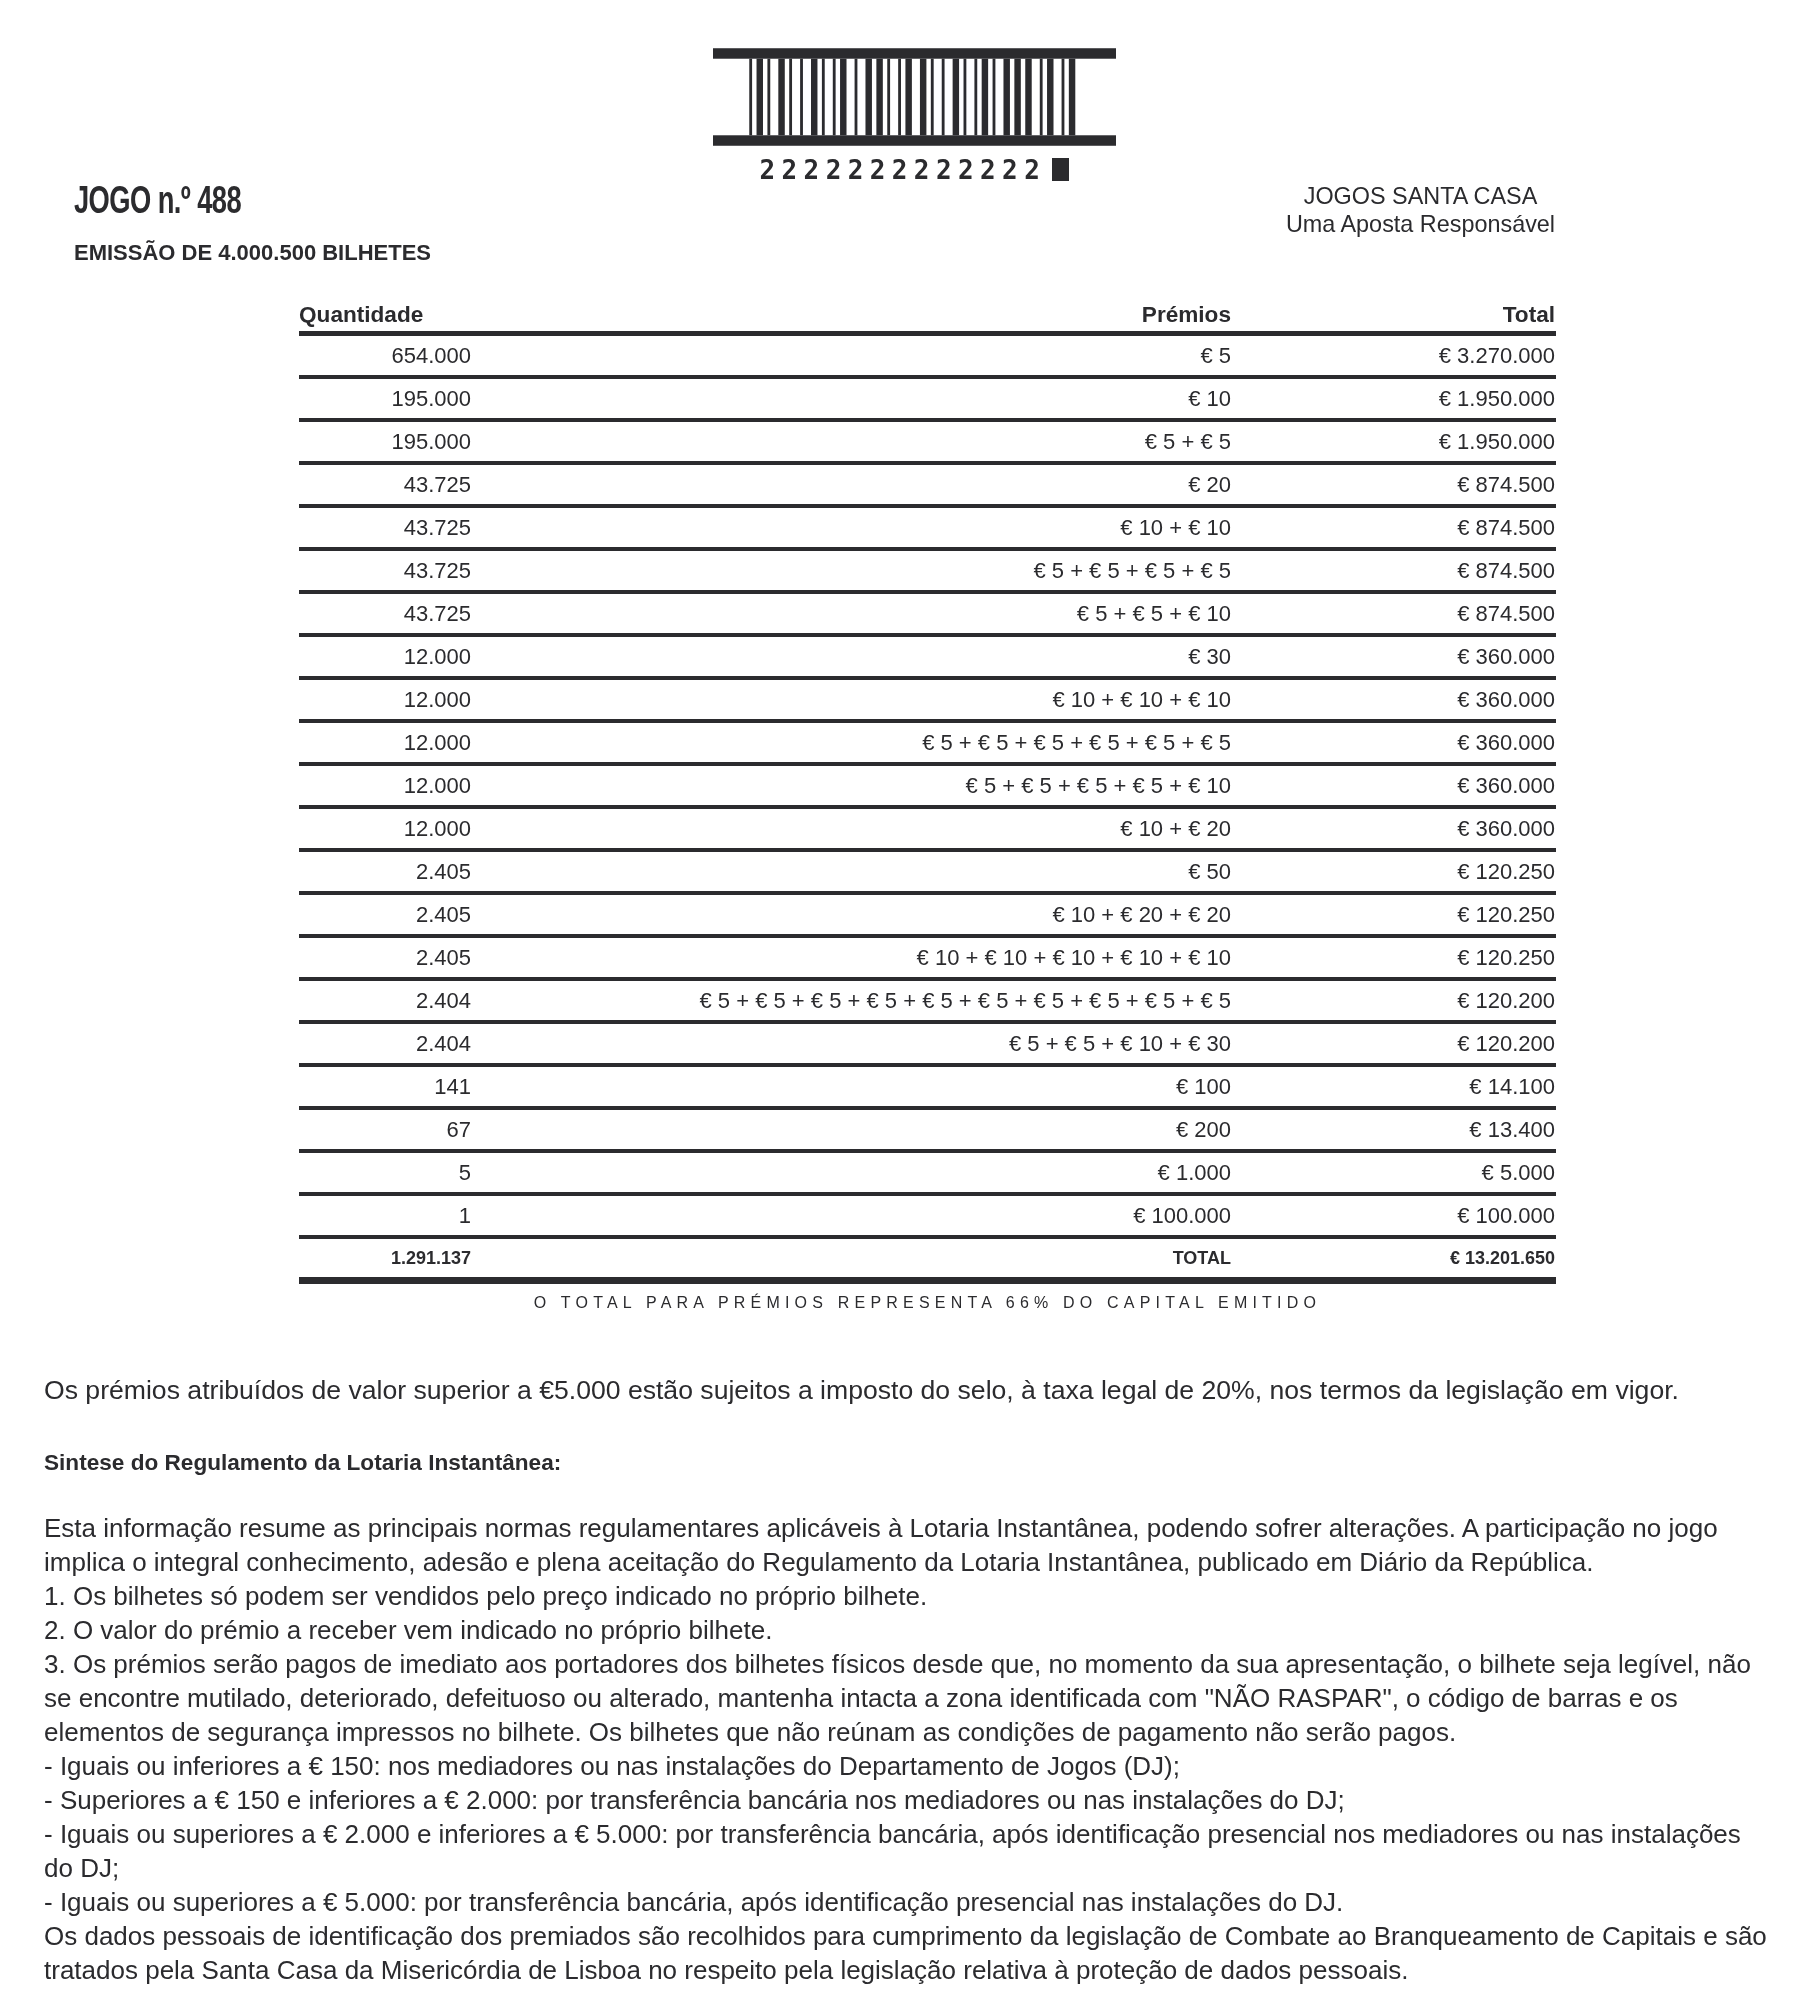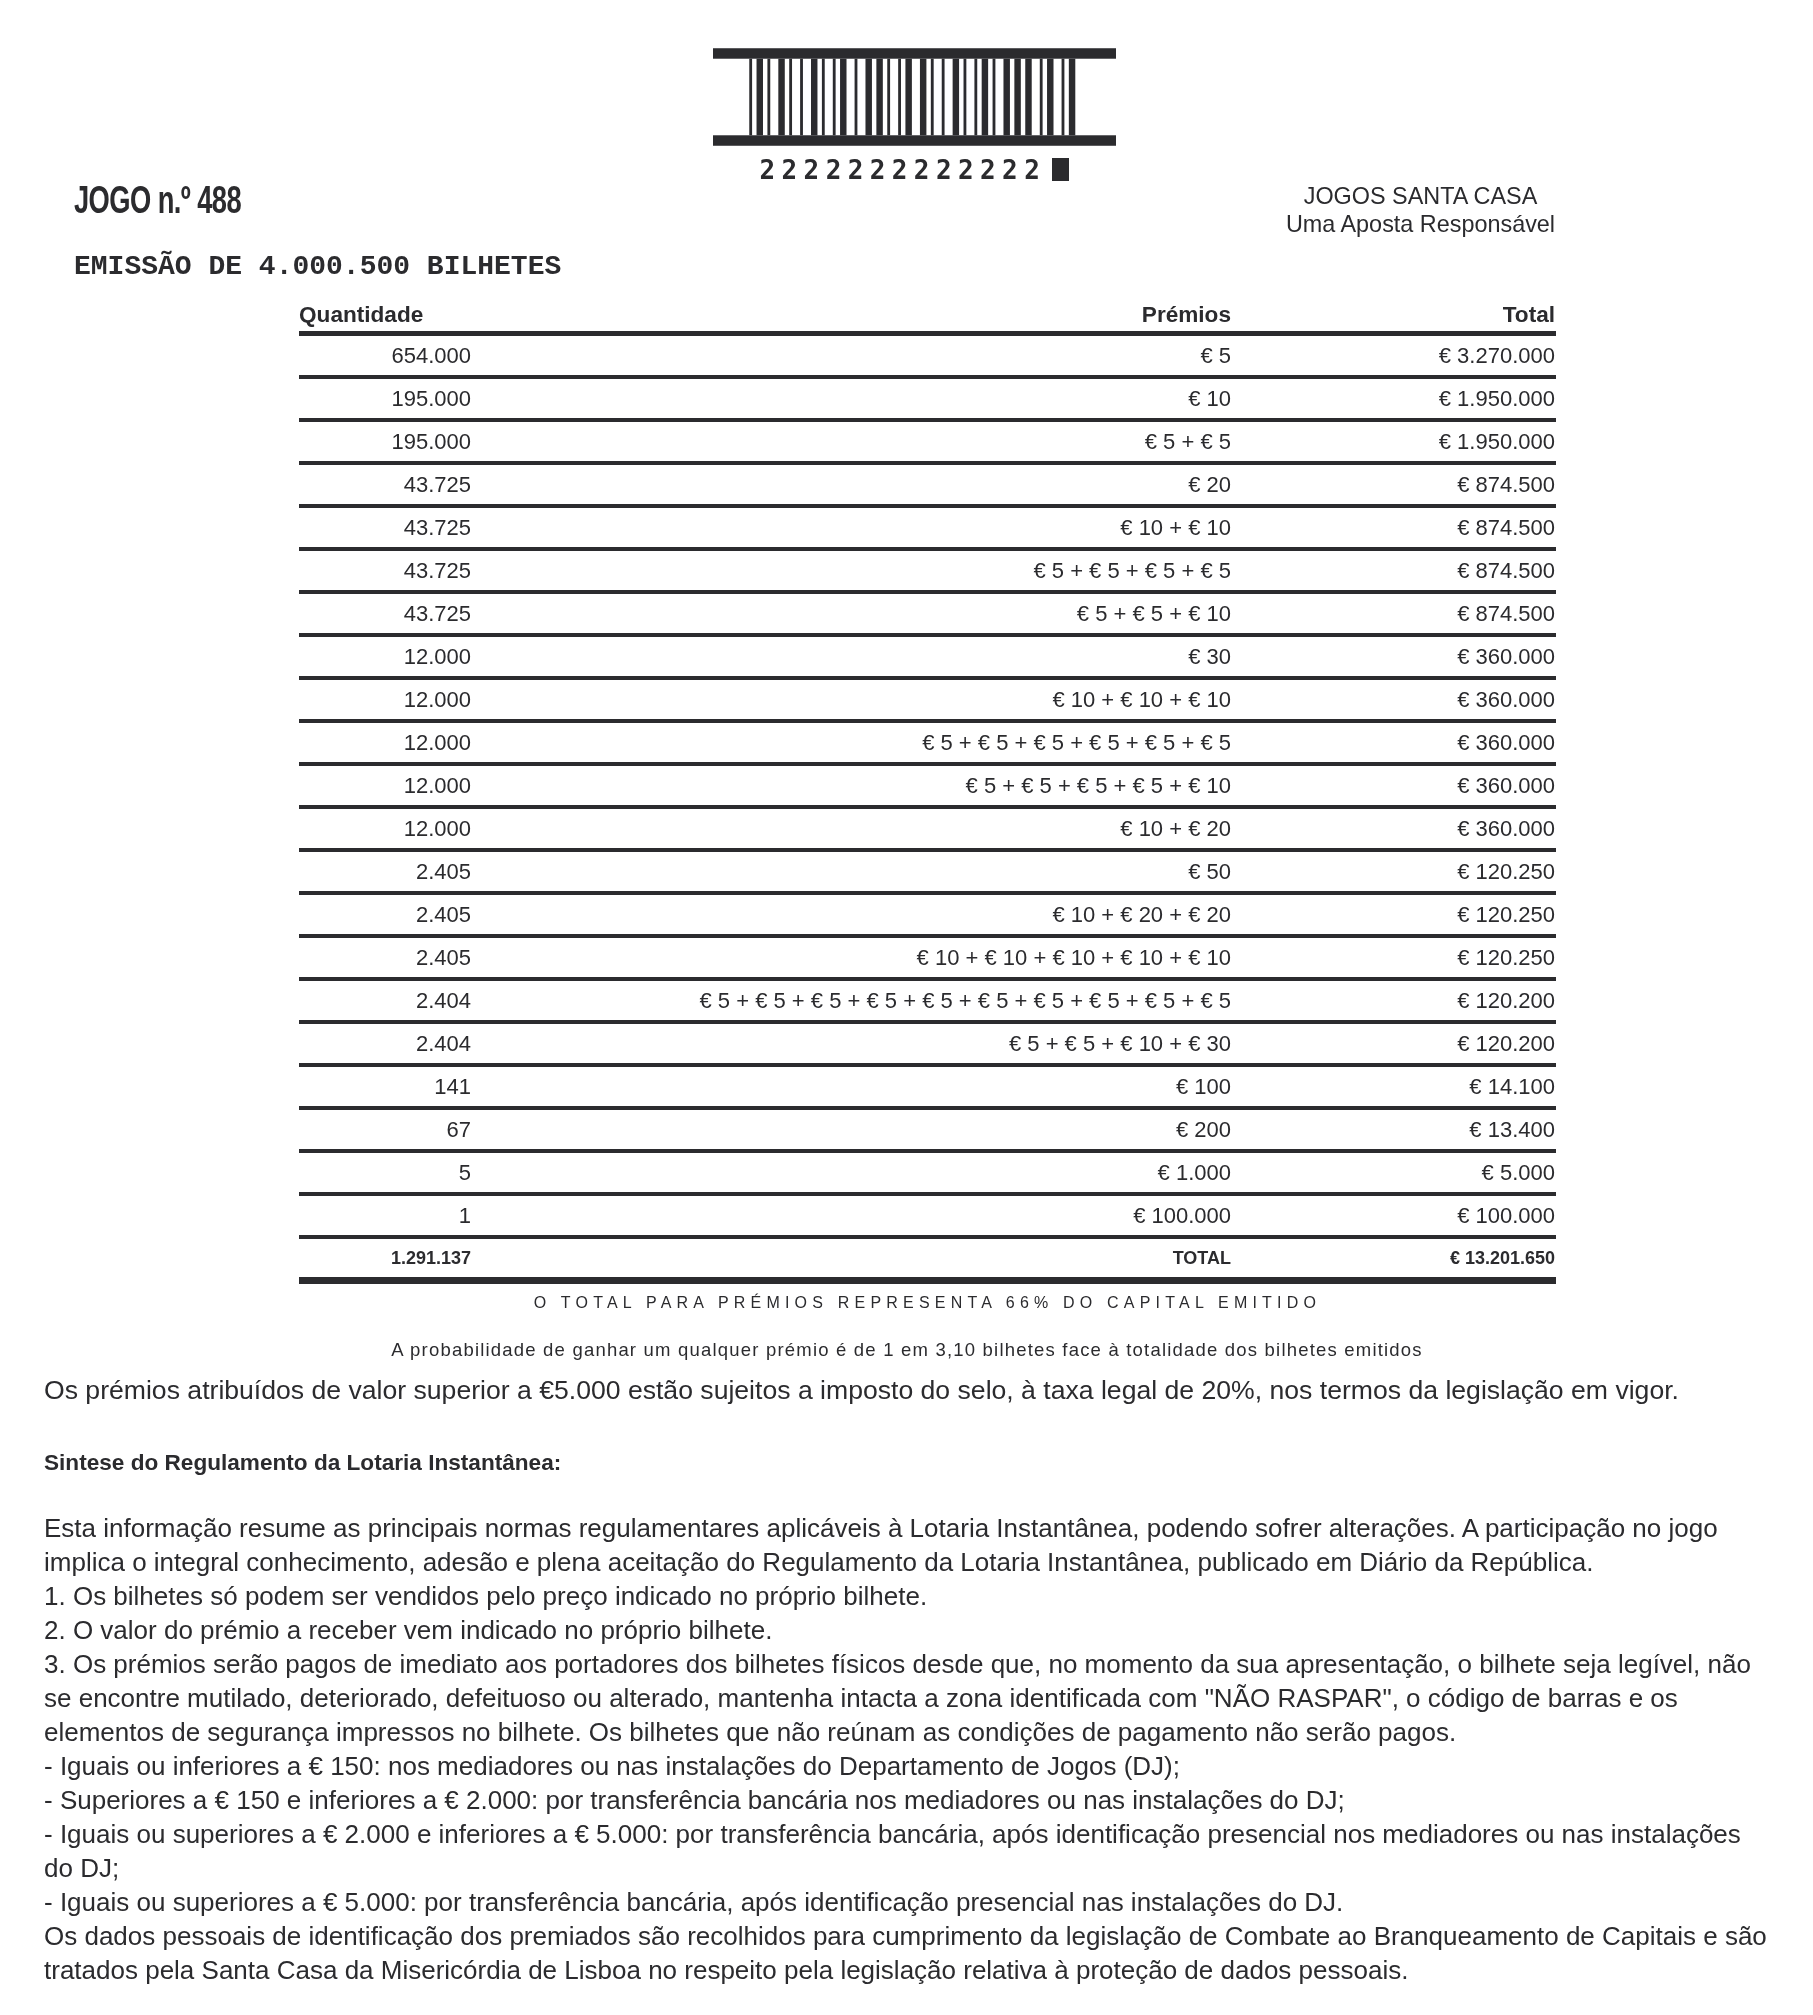--- a/index.html
+++ b/index.html
@@ -5,21 +5,21 @@
   html,body{margin:0;padding:0;background:#ffffff;}
   .page{position:relative;width:1814px;height:2418px;background:#fff;overflow:hidden;
         font-family:"Liberation Sans",sans-serif;color:#2b2b2e;}
   .abs{position:absolute;}
   
   .barcode-num{left:713px;top:155px;width:403px;text-align:center;
     font-family:"DejaVu Sans Mono",monospace;font-size:26px;font-weight:bold;letter-spacing:6.4px;}
   .sq{display:inline-block;width:17.7px;height:23.4px;background:#2b2b2e;margin-left:5.6px;vertical-align:-2.4px;}
   
   .game-title{left:74px;top:178px;font-size:39px;font-weight:bold;transform:scaleX(.70);transform-origin:left top;white-space:nowrap;letter-spacing:-0.8px;}
-  .emission{left:74px;top:251px;font-size:28px;font-weight:bold;white-space:nowrap;font-family:Liberation Mono, monospace;}
+  .emission{left:74px;top:240px;font-size:22px;font-weight:bold;white-space:nowrap;}
   .brand{left:1229px;top:182px;width:383px;text-align:center;font-size:23.4px;line-height:28px;}
   
   .ptable{left:299px;top:299px;width:1257px;}
   .thead,.trow{display:grid;grid-template-columns:172px 760px 324px;box-sizing:border-box;}
   .thead{height:37px;border-bottom:5.6px solid #2b2b2e;align-items:center;font-size:22.6px;font-weight:bold;}
   .thead .c1{text-align:left;}
   .c1,.c2,.c3{text-align:right;white-space:nowrap;}
   .trow{height:43px;border-bottom:4.8px solid #2b2b2e;align-items:center;font-size:22px;}
   .trow.total{height:45px;border-bottom:7.3px solid #2b2b2e;font-size:18px;font-weight:bold;}
   
@@ -196,21 +196,20 @@
         </div>
       </div>
     <div class="trow total">
       <span class="c1">1.291.137</span>
       <span class="c2">TOTAL</span>
       <span class="c3">€ 13.201.650</span>
     </div>
   </div>
 
   <div class="abs capital">O TOTAL PARA PRÉMIOS REPRESENTA 66% DO CAPITAL EMITIDO</div>
-  <div class="abs probability">A probabilidade de ganhar um qualquer prémio é de 1 em 3,10 bilhetes face à totalidade dos bilhetes emitidos</div>
   <div class="abs taxnote">Os prémios atribuídos de valor superior a €5.000 estão sujeitos a imposto do selo, à taxa legal de 20%, nos termos da legislação em vigor.</div>
 
   <div class="abs regheading">Sintese do Regulamento da Lotaria Instantânea:</div>
   <div class="abs regblock" id="reg-paragraphs">
       <p>Esta informação resume as principais normas regulamentares aplicáveis à Lotaria Instantânea, podendo sofrer alterações. A participação no jogo implica o integral conhecimento, adesão e plena aceitação do Regulamento da Lotaria Instantânea, publicado em Diário da República.</p>
       <p>1. Os bilhetes só podem ser vendidos pelo preço indicado no próprio bilhete.</p>
       <p>2. O valor do prémio a receber vem indicado no próprio bilhete.</p>
       <p>3. Os prémios serão pagos de imediato aos portadores dos bilhetes físicos desde que, no momento da sua apresentação, o bilhete seja legível, não se encontre mutilado, deteriorado, defeituoso ou alterado, mantenha intacta a zona identificada com "NÃO RASPAR", o código de barras e os elementos de segurança impressos no bilhete. Os bilhetes que não reúnam as condições de pagamento não serão pagos.</p>
       <p>- Iguais ou inferiores a € 150: nos mediadores ou nas instalações do Departamento de Jogos (DJ);</p>
       <p>- Superiores a € 150 e inferiores a € 2.000: por transferência bancária nos mediadores ou nas instalações do DJ;</p>

